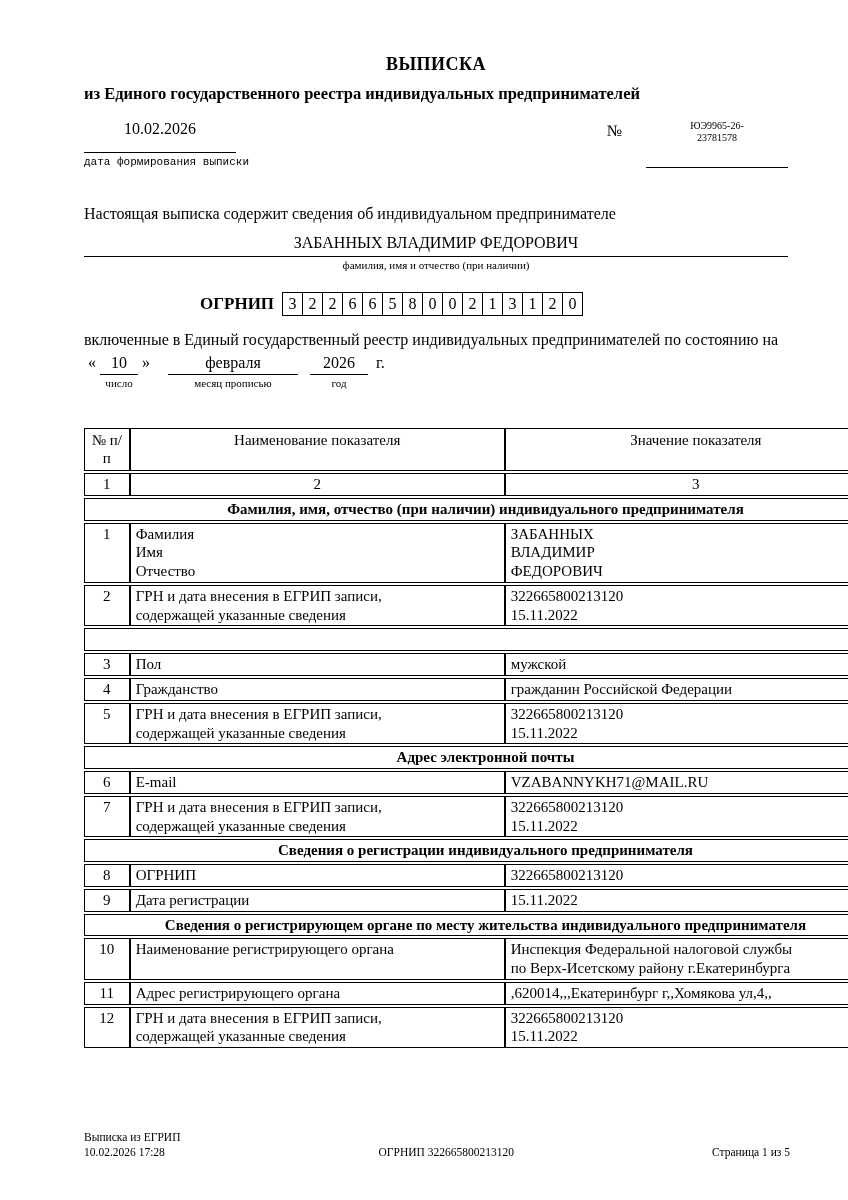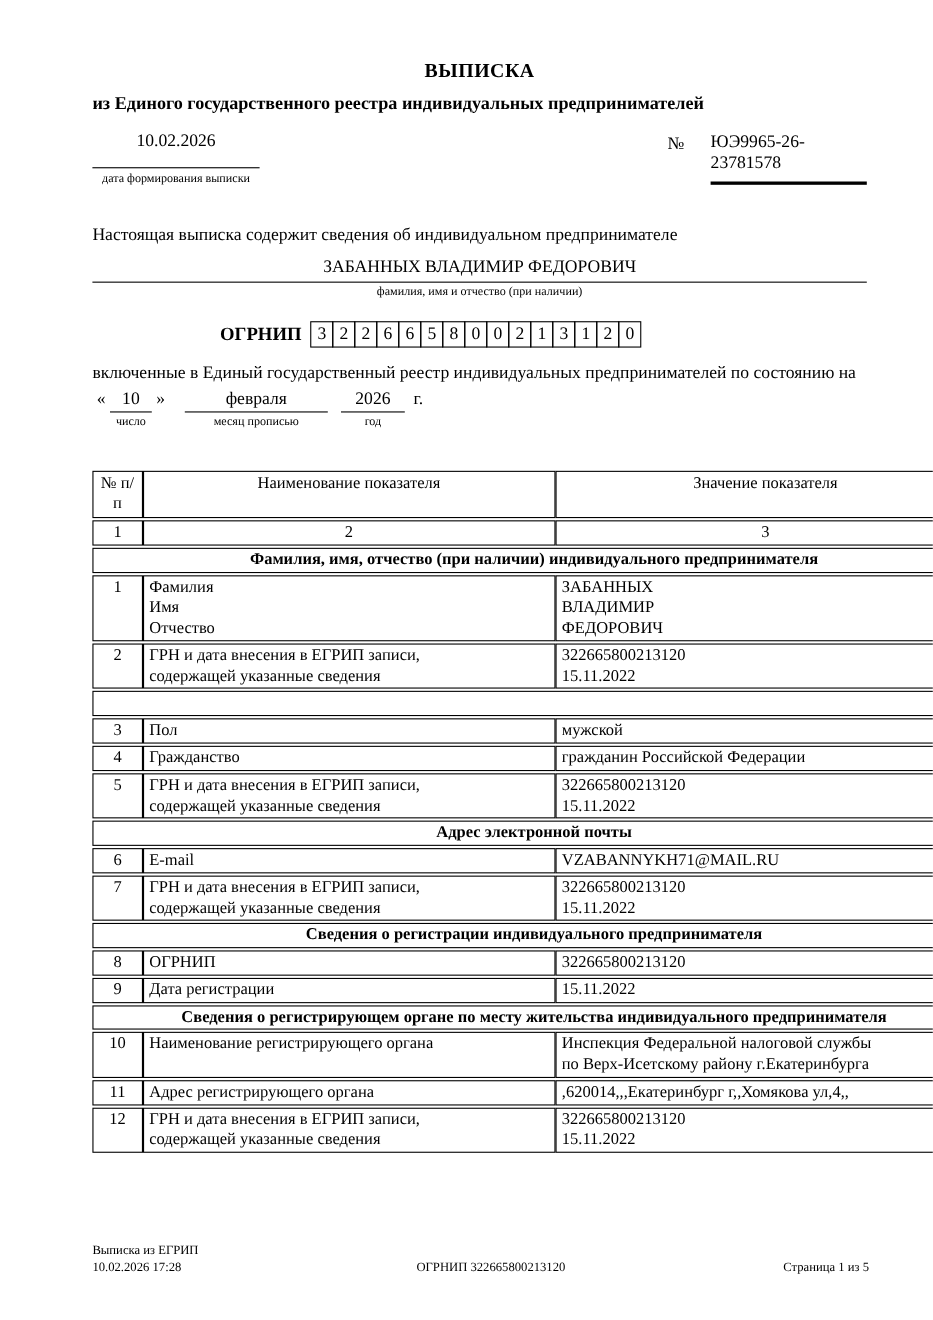--- a/index.html
+++ b/index.html
@@ -31,30 +31,30 @@
     display: flex;
     justify-content: space-between;
     margin-top: 16px;
   }
   .formation { width: 152px; text-align: center; }
   .formation-date {
     font-size: 16px;
     padding-bottom: 14px;
     border-bottom: 1px solid #000;
   }
-  .formation-caption { font-size: 11px; margin-top: 3px; white-space: nowrap; }
+  .formation-caption { font-size: 11px; margin-top: 3px; white-space: nowrap; font-family: Liberation Mono, monospace; }
 
   .number-block { display: flex; gap: 24px; }
   .number-sign { font-size: 16px; padding-top: 2px; }
   .number-value {
     width: 142px;
-    text-align: left;
-    font-size: 16px;
+    text-align: center;
+    font-size: 10px;
     line-height: 1.2;
-    border-bottom: 3px solid #000000;
+    border-bottom: 1px solid #000000;
     padding-bottom: 3px;
   }
 
   .intro { margin-top: 37px; font-size: 16px; }
 
   .name-block {
     margin-top: 11px;
     text-align: center;
     font-size: 16px;
     border-bottom: 1px solid #000;

